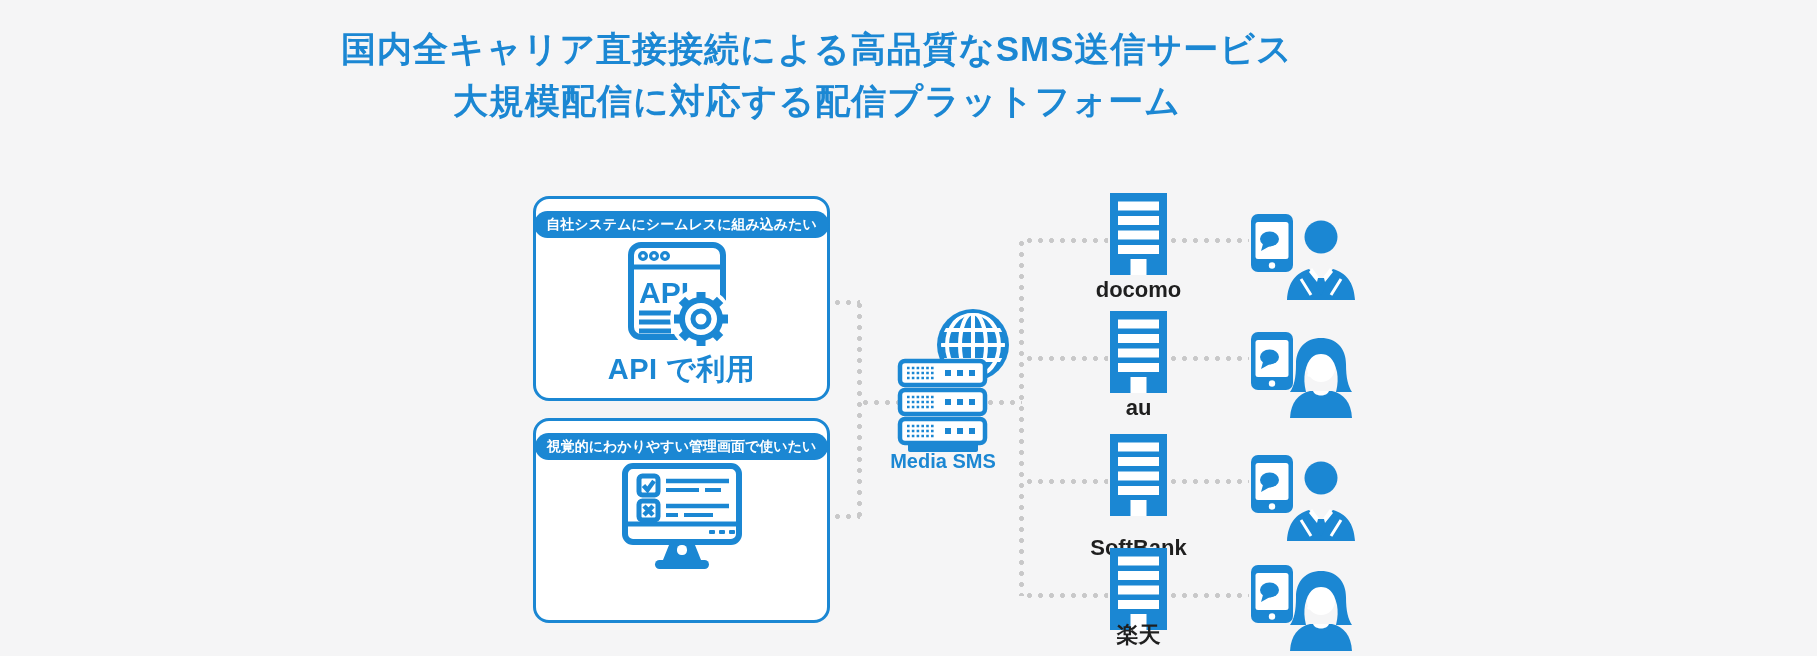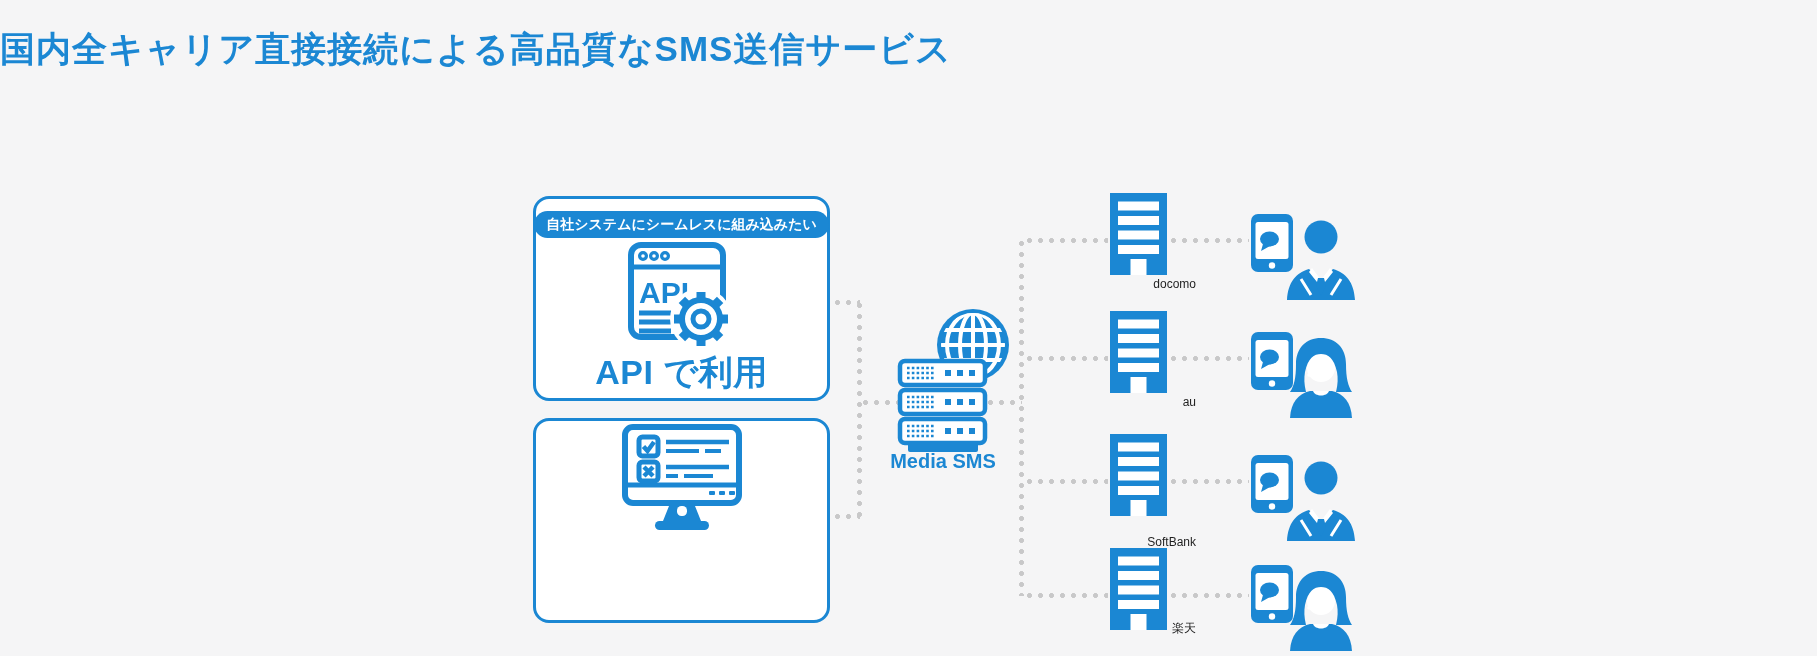--- a/index.html
+++ b/index.html
@@ -8,68 +8,69 @@
     --dot:#c8c8c9;
     --ink:#1f1f1f;
   }
   html,body{margin:0;padding:0;background:#fff;}
   .stage{
     position:relative;width:1817px;height:656px;background:var(--bg);
     overflow:hidden;font-family:"Liberation Sans","DejaVu Sans",sans-serif;
   }
   .abs{position:absolute;}
   .title-line{
-    left:0;width:1634px;color:var(--accent);
+    left:0;width:1634px;text-align:center;color:var(--accent);
     font-size:35px;font-weight:bold;letter-spacing:1px;white-space:nowrap;
   }
   .usage-card{
     left:533px;width:297px;height:205px;box-sizing:border-box;background:#fff;
     border:3px solid var(--accent);border-radius:16px;
     display:flex;flex-direction:column;align-items:center;
   }
   .badge{
     margin-top:12px;background:var(--accent);color:#fff;font-weight:bold;
     font-size:14px;line-height:17px;padding:5px 12px;border-radius:15px;
     white-space:nowrap;max-width:275px;overflow:hidden;
   }
   .card-icon-wrap{height:108px;display:flex;align-items:center;justify-content:flex-end;margin-top:2px;}
   .card-label{
-    font-size:34px;font-weight:bold;color:var(--accent);
+    font-size:29px;font-weight:bold;color:var(--accent);
     letter-spacing:0.5px;white-space:nowrap;margin-top:2px;
   }
   .dot-h{
     height:5px;
     background-image:radial-gradient(circle, var(--dot) 2.2px, transparent 2.6px);
     background-size:11px 5px;background-repeat:repeat-x;
   }
   .dot-v{
     width:5px;
     background-image:radial-gradient(circle, var(--dot) 2.2px, transparent 2.6px);
     background-size:5px 11px;background-repeat:repeat-y;
   }
   .platform-label{
     left:880px;top:450px;width:126px;text-align:center;
     font-size:20px;font-weight:bold;color:var(--accent);white-space:nowrap;
   }
   .carrier{left:0;top:0;width:1817px;height:0;}
   .carrier-name{
-    left:1081px;width:115px;text-align:right;font-size:12px;font-weight:normal;
+    left:1081px;width:115px;text-align:center;font-size:22px;font-weight:bold;
     color:var(--ink);white-space:nowrap;
   }
   svg{display:block;}
   .stroke{stroke:var(--accent);fill:none;}
   .fillb{fill:var(--accent);}
   .fillw{fill:#fff;}
 </style>
 </head>
 <body>
 
 <div class="stage">
 
   <div class="abs title-line" style="top:26px;">国内全キャリア直接接続による高品質なSMS送信サービス</div>
+  <div class="abs title-line" style="top:78px;">大規模配信に対応する配信プラットフォーム</div>
 
   <div class="abs usage-card" style="top:196px;">
     <div class="badge">自社システムにシームレスに組み込みたい</div>
     <div class="card-icon-wrap">
       <svg width="110" height="106" viewBox="0 0 110 106">
         <rect x="4" y="4" width="92" height="92" rx="10" class="stroke fillw" style="fill:#fff" stroke-width="6"></rect>
         <line x1="5" y1="26" x2="95" y2="26" class="stroke" stroke-width="5"></line>
         <circle cx="16" cy="15" r="3.4" class="stroke" stroke-width="3.2"></circle>
         <circle cx="27" cy="15" r="3.4" class="stroke" stroke-width="3.2"></circle>
         <circle cx="38" cy="15" r="3.4" class="stroke" stroke-width="3.2"></circle>
@@ -89,20 +90,21 @@
           <line x1="84.6" y1="67.4" x2="93.1" y2="58.9"></line>
         </g>
         <circle cx="74" cy="78" r="19" fill="#fff" stroke="var(--accent)" stroke-width="6"></circle>
         <circle cx="74" cy="78" r="8" fill="#fff" stroke="var(--accent)" stroke-width="5"></circle>
       </svg>
     </div>
     <div class="card-label">API で利用</div>
   </div>
 
   <div class="abs usage-card" style="top:418px;">
+    <div class="badge">視覚的にわかりやすい管理画面で使いたい</div>
     <div class="card-icon-wrap">
       <svg width="122" height="108" viewBox="0 0 122 108">
         <rect x="4" y="4" width="114" height="76" rx="8" style="fill:#fff" class="stroke" stroke-width="6"></rect>
         <line x1="5" y1="62" x2="117" y2="62" class="stroke" stroke-width="5"></line>
         <rect x="88" y="68" width="6" height="4" rx="1" class="fillb"></rect>
         <rect x="98" y="68" width="6" height="4" rx="1" class="fillb"></rect>
         <rect x="108" y="68" width="6" height="4" rx="1" class="fillb"></rect>
         <rect x="18" y="14" width="19" height="19" rx="3.5" class="stroke" stroke-width="5"></rect>
         <path d="M22.5,23.5 L26.5,28 L33,19" class="stroke" stroke-width="4.5"></path>
         <line x1="45" y1="19" x2="108" y2="19" class="stroke" stroke-width="4.5"></line>

